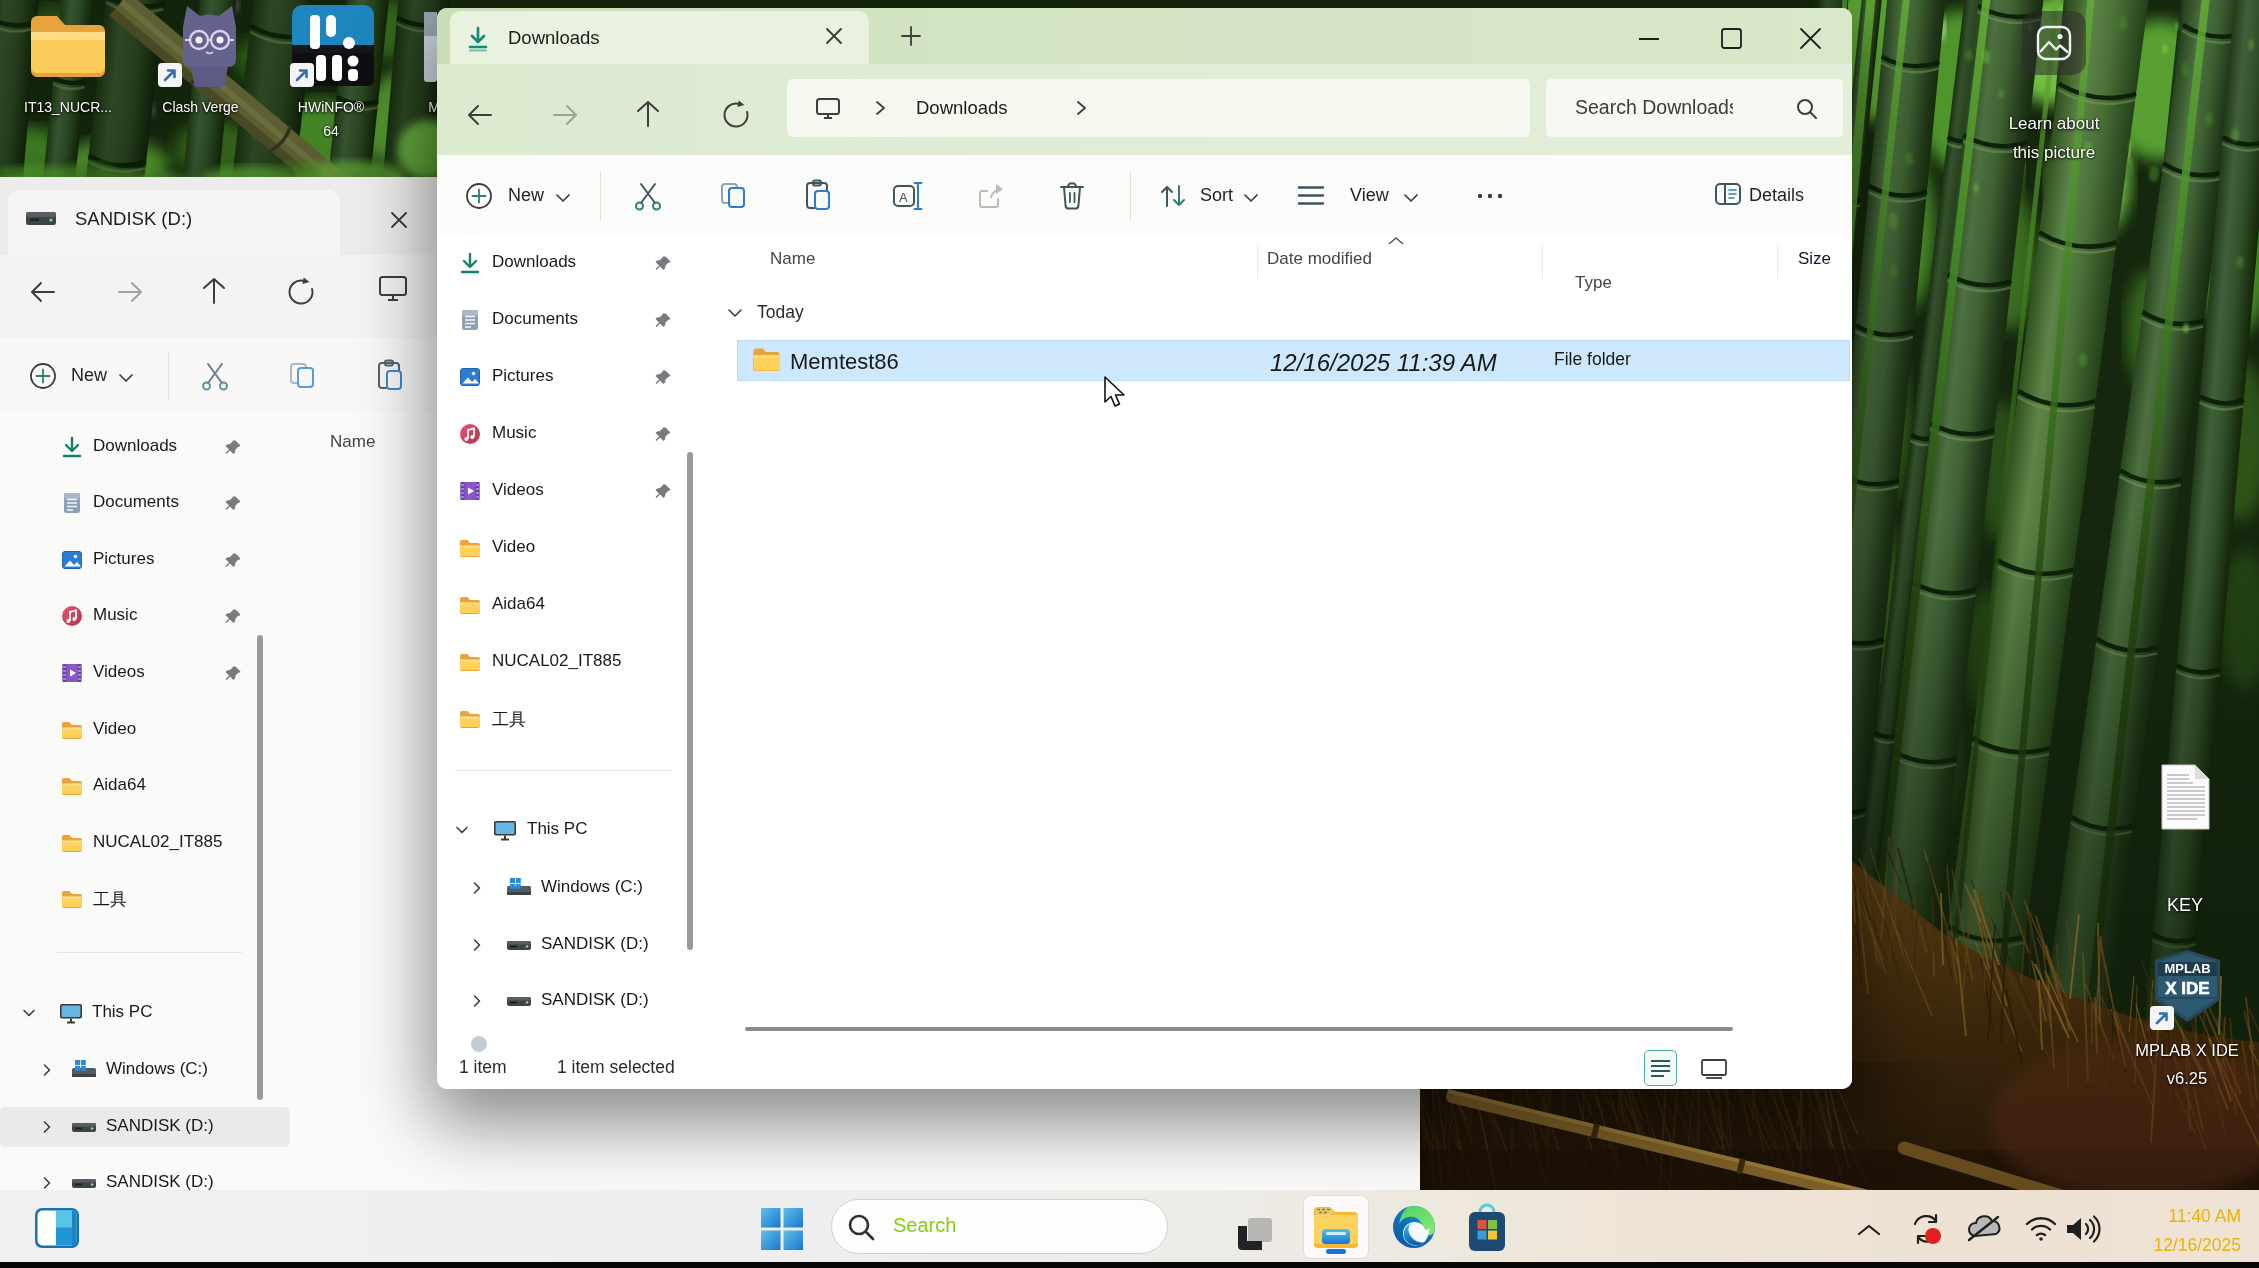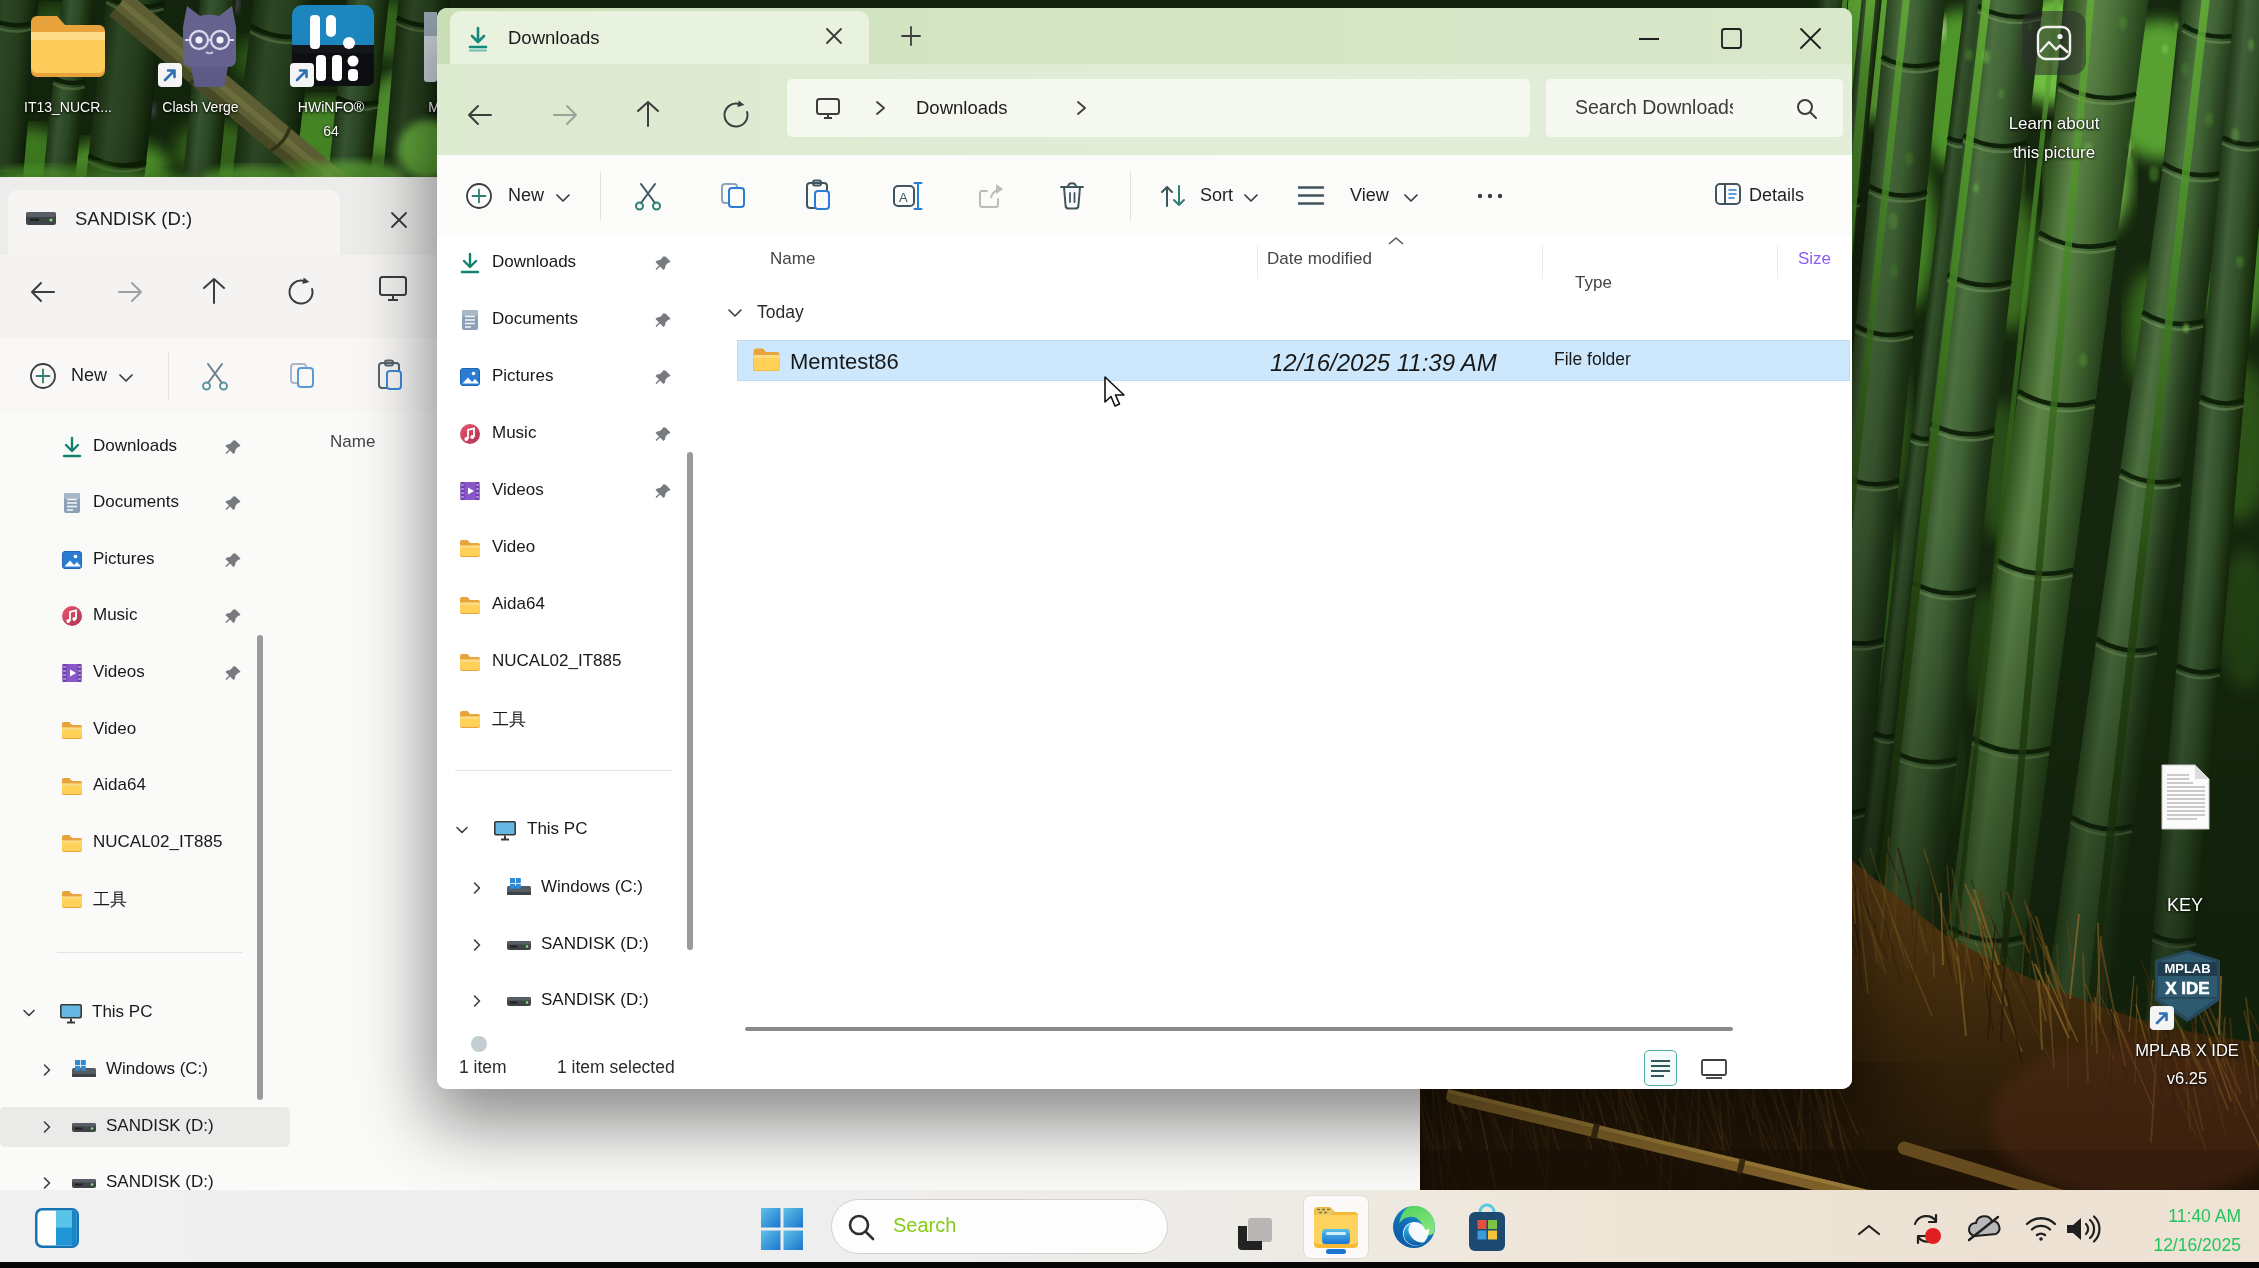--- a/index.html
+++ b/index.html
@@ -1231,21 +1231,21 @@
 <svg class="abs" style="left:30px;top:1026px" width="24" height="24" viewBox="0 0 24 24">
         <circle cx="12" cy="10" r="8" fill="#c2ced2"></circle>
       </svg>
     </div>
 
   <div class="abs" style="left:250px;top:444px;width:6px;height:498px;background:#9a9a9e;border-radius:3px;"></div>
 
   <div class="abs" style="left:333px;top:241px;font-size:17px;color:#454545;">Name</div>
   <div class="abs" style="left:830px;top:241px;font-size:17px;color:#454545;">Date modified</div>
   <div class="abs" style="left:1138px;top:241px;font-size:17px;color:#454545;margin-top:24px;">Type</div>
-  <div class="abs" style="left:1361px;top:241px;font-size:17px;color:#8b5cf6;">Size</div>
+  <div class="abs" style="left:1361px;top:241px;font-size:17px;color:#0f172a;">Size</div>
   <svg class="abs" style="left:950px;top:228px" width="18" height="10" viewBox="0 0 18 10">
     <path d="M2 8 l7-6 7 6" stroke="#5a5a5a" stroke-width="1.6" fill="none"></path>
   </svg>
   <div class="abs" style="left:820px;top:237px;width:1px;height:34px;background:#ececec;"></div>
   <div class="abs" style="left:1105px;top:237px;width:1px;height:34px;background:#ececec;"></div>
   <div class="abs" style="left:1340px;top:237px;width:1px;height:34px;background:#ececec;"></div>
 
   <svg class="abs" style="left:290px;top:299px" width="16" height="12" viewBox="0 0 16 12">
     <path d="M2 3 l6 6 6-6" stroke="#3c3c3c" stroke-width="1.6" fill="none" stroke-linecap="round" stroke-linejoin="round"></path>
   </svg>
@@ -1382,13 +1382,13 @@
 <svg class="abs" style="left:2024px;top:1215px" width="34" height="26" viewBox="0 0 34 26">
   <path d="M3 9 a20 20 0 0 1 28 0" stroke="#1f1f1f" stroke-width="2.4" fill="none" stroke-linecap="round"></path>
   <path d="M8 14.5 a13 13 0 0 1 18 0" stroke="#1f1f1f" stroke-width="2.4" fill="none" stroke-linecap="round"></path>
   <path d="M13 20 a7 7 0 0 1 8 0" stroke="#1f1f1f" stroke-width="2.4" fill="none" stroke-linecap="round"></path>
   <circle cx="17" cy="24" r="1.8" fill="#1f1f1f"></circle>
 </svg>
 <svg class="abs" style="left:2064px;top:1214px" width="38" height="30" viewBox="0 0 38 30">
   <path d="M3 11 h6 l8-7 v22 l-8-7 h-6 z" fill="#1f1f1f"></path>
   <path d="M22 10 a7 7 0 0 1 0 10 M26 6 a12 12 0 0 1 0 18 M30 2.5 a17 17 0 0 1 0 25" stroke="#1f1f1f" stroke-width="2.2" fill="none" stroke-linecap="round"></path>
 </svg>
-<div class="abs" style="right:18px;top:1202px;text-align:right;color:#22c55e;font-size:17.5px;line-height:29px;">11:40 AM<br>12/16/2025</div>
+<div class="abs" style="right:18px;top:1202px;text-align:right;color:#eab308;font-size:17.5px;line-height:29px;">11:40 AM<br>12/16/2025</div>
 
 </body></html>

